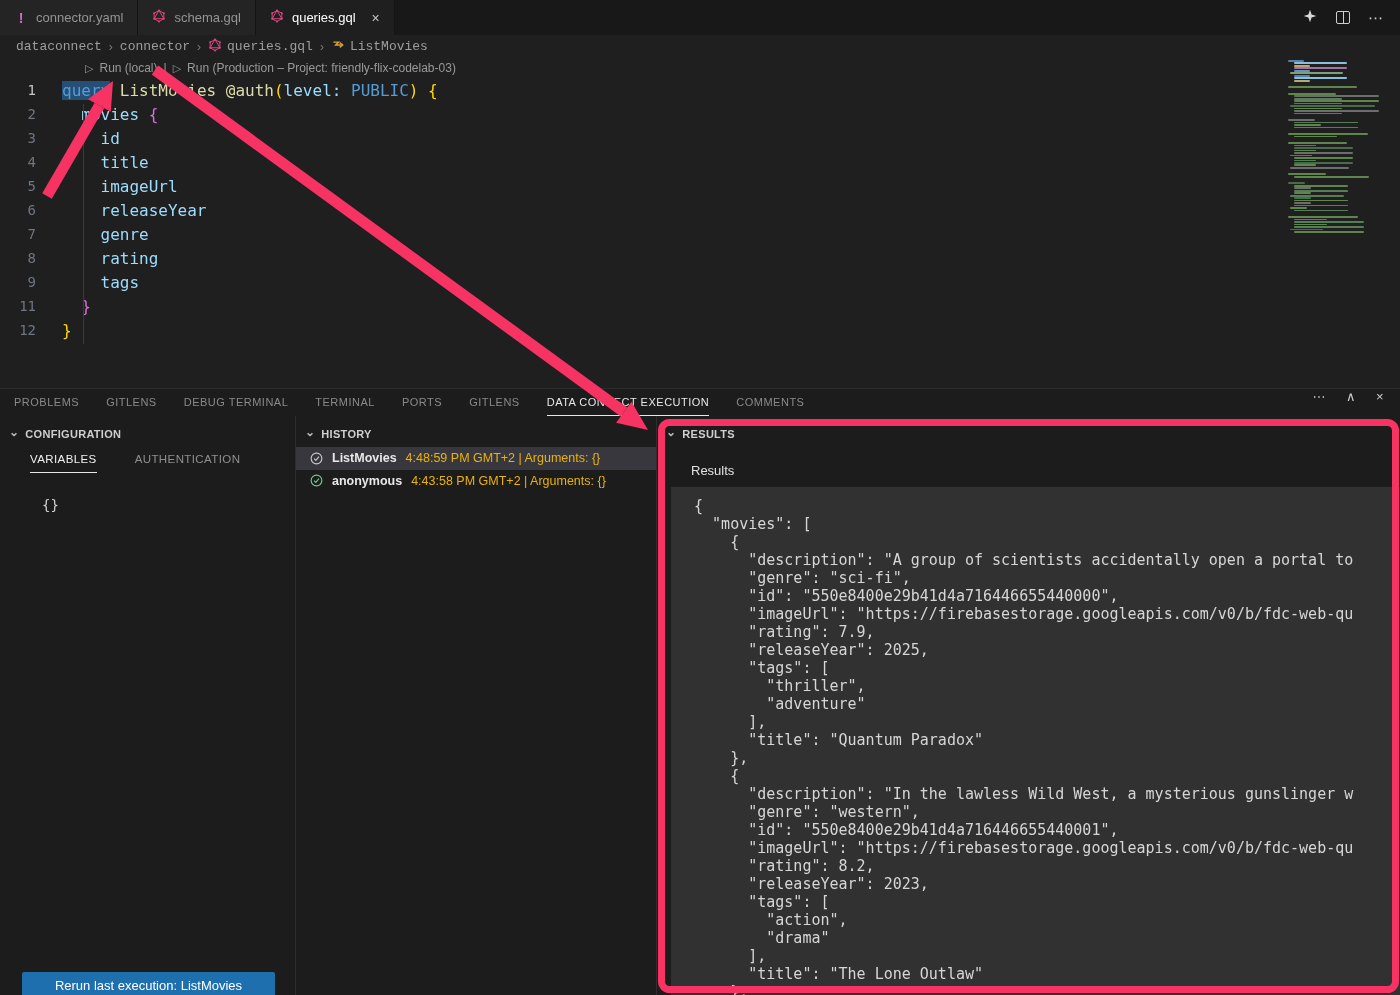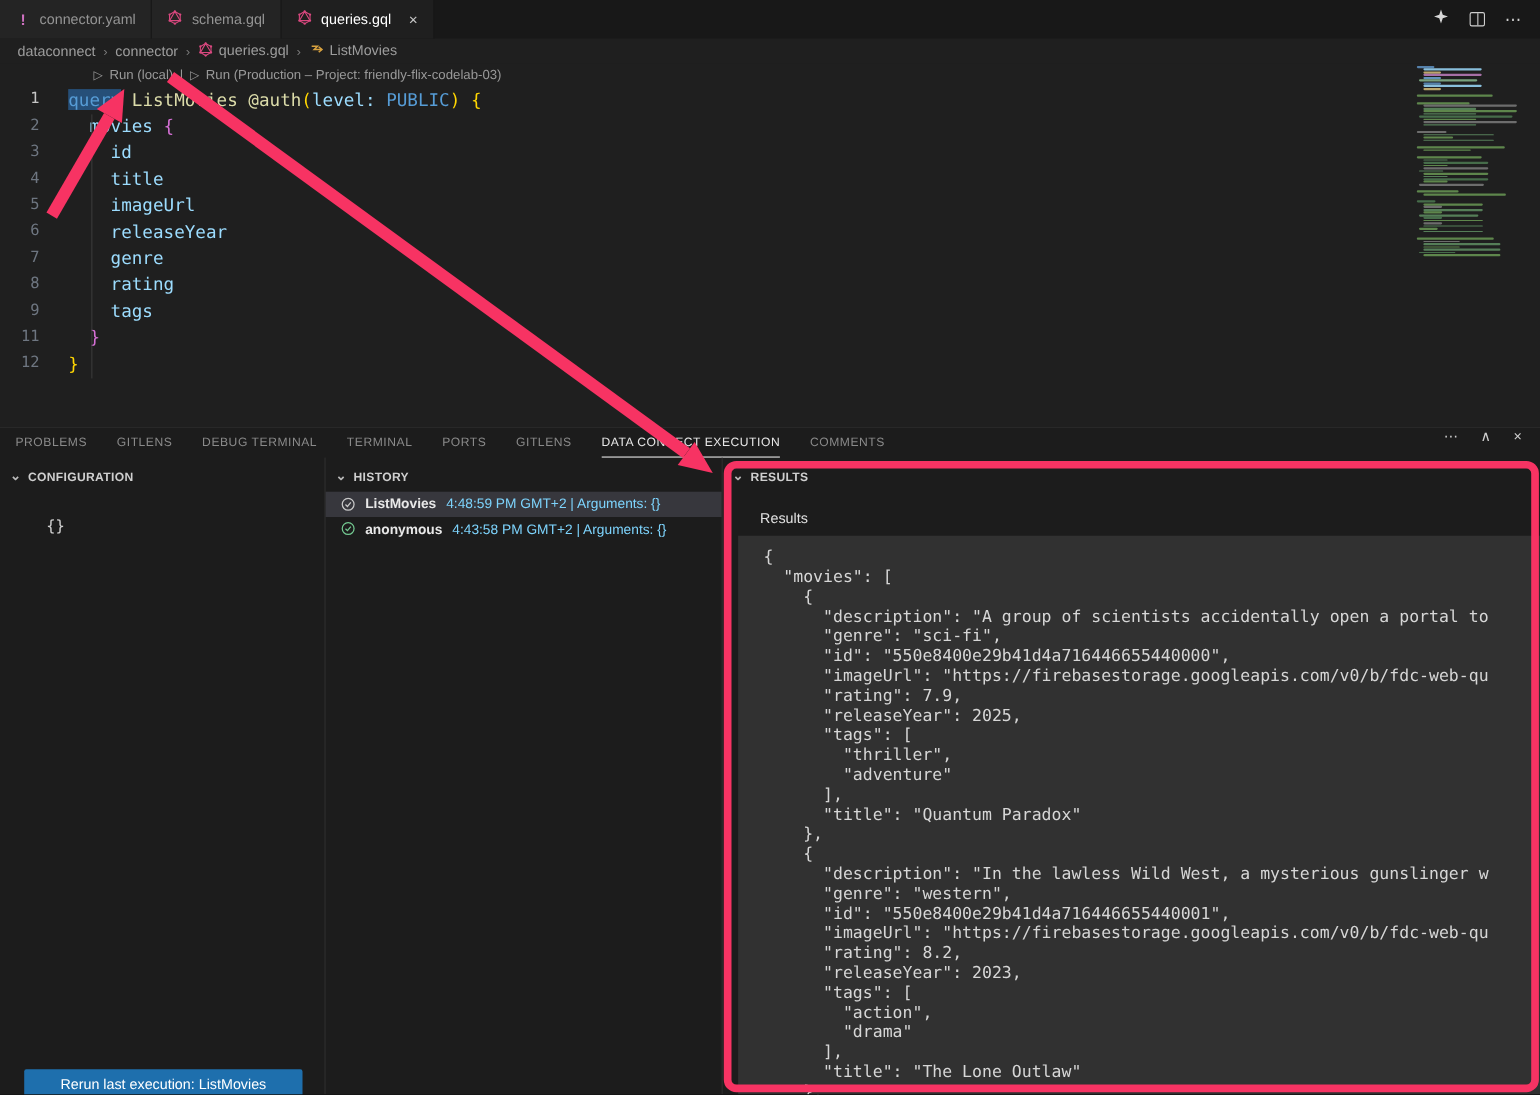--- a/index.html
+++ b/index.html
@@ -17,21 +17,21 @@
   .tab.active { background:#1f1f1f; color:#fff; }
   .tab .close { margin-left:8px; color:#c5c5c5; font-size:14px; line-height:1; }
   .warn-icon { color:#cf71c1; font-weight:bold; font-size:14px; width:14px; text-align:center; }
   .editor-actions { margin-left:auto; display:flex; align-items:center; gap:18px; padding-right:16px; color:#cfcfcf; }
   .split-icon { width:14px; height:13px; border:1.4px solid #cfcfcf; border-radius:2px; position:relative; }
   .split-icon::after { content:""; position:absolute; left:50%; top:0; bottom:0; width:1.4px; background:#cfcfcf; }
   .dots { font-size:15px; letter-spacing:1px; color:#cfcfcf; }
   
   .breadcrumb { position:absolute; top:35px; left:0; right:0; height:23px;
     display:flex; align-items:center; padding-left:16px; gap:7px; font-size:13px; color:#9d9d9d; }
-  .crumb { display:flex; align-items:flex-start; gap:5px; cursor:pointer; }
+  .crumb { display:flex; align-items:center; gap:5px; cursor:pointer;font-family:Liberation Mono, monospace; }
   .crumb-sep { color:#7a7a7a; font-size:12px; }
   
   .editor { position:absolute; top:58px; left:0; right:0; height:330px; background:#1f1f1f; }
   .codelens { position:absolute; left:85px; top:0; height:20px; font-size:12px; color:#999;
     display:flex; align-items:center; gap:6px; cursor:pointer; }
   .codelens .play { font-size:11px; }
   .codelines { position:absolute; top:20px; left:0; right:120px; }
   .line { display:flex; height:24px; align-items:center; }
   .ln { width:62px; text-align:right; padding-right:26px; color:#6e7681;
     font-family:"DejaVu Sans Mono",monospace; font-size:14px; flex:none; }
@@ -60,21 +60,21 @@
   .section-header { height:26px; margin-top:5px; display:flex; align-items:center; gap:6px;
     padding-left:9px; font-size:11px; font-weight:bold; color:#cfcfcf; letter-spacing:.3px; }
   .chev { font-size:12px; color:#bbb; transform:translateY(-2px); }
   .cfg-tabs { display:flex; gap:38px; padding-left:30px; margin-top:6px; font-size:11.5px; letter-spacing:.4px; }
   .cfg-tab { color:#8f8f8f; padding-bottom:7px; border-bottom:1px solid transparent; cursor:pointer; }
   .cfg-tab.active { color:#f0f0f0; border-bottom-color:#e7e7e7; }
   .cfg-value { margin:24px 0 0 42px; font-family:"DejaVu Sans Mono",monospace; font-size:14px; color:#d0d0d0; }
   .hrow { height:22.5px; display:flex; align-items:center; gap:9px; padding-left:14px; font-size:12.5px; cursor:pointer; white-space:nowrap; overflow:hidden; }
   .hrow.selected { background:#37373d; }
   .hname { color:#e8e8e8; font-weight:bold; }
-  .hmeta { color:#7dd3fc;text-align:center; }
+  .hmeta { color:#eab308;text-align:center; }
   .status-ic { flex:none; width:13px; height:13px; }
   .results-label { position:absolute; top:47px; left:34px; font-size:13px; color:#e2e2e2; }
   .results-block { position:absolute; top:71px; left:14px; right:0; bottom:0; background:#313131;
     overflow:hidden; padding:10px 0 0 14px; font-family:"DejaVu Sans Mono",monospace;
     font-size:15px; line-height:18px; color:#d6d6d6; white-space:pre; }
   
   .rerun { position:absolute; left:22px; top:972px; width:253px; height:27px; border:none;
     background:#1e6fad; color:#fff; font-family:"Liberation Sans",sans-serif; font-size:13px;
     border-radius:2px; cursor:pointer; z-index:10; }
   
@@ -305,20 +305,24 @@
         <span>×</span>
       </span>
     </div>
     <div class="panel-body">
 
       <div class="col col-config">
         <div class="section-header">
           <span class="chev">⌄</span>
           <span>CONFIGURATION</span>
         </div>
+        <div class="cfg-tabs">
+            <span class="cfg-tab active">VARIABLES</span>
+            <span class="cfg-tab">AUTHENTICATION</span>
+          </div>
         <div class="cfg-value">{}</div>
       </div>
 
       <div class="col col-history">
         <div class="section-header">
           <span class="chev">⌄</span>
           <span>HISTORY</span>
         </div>
         <div id="history-rows">
             <div class="hrow selected">

